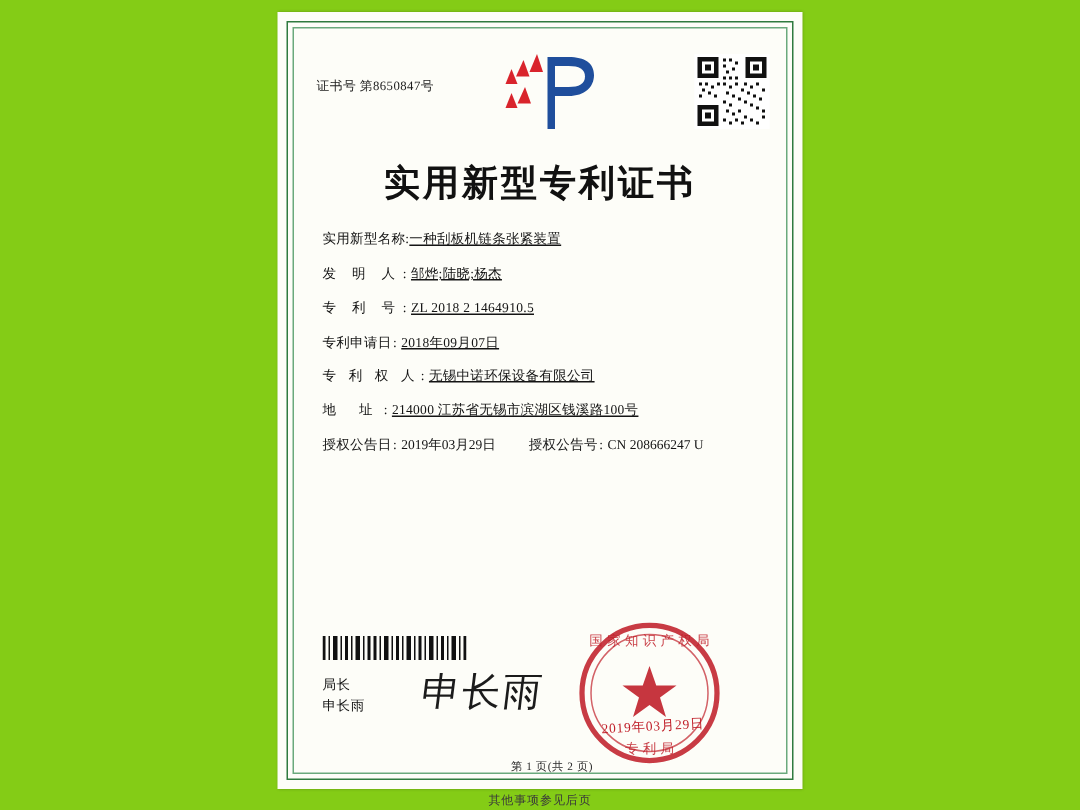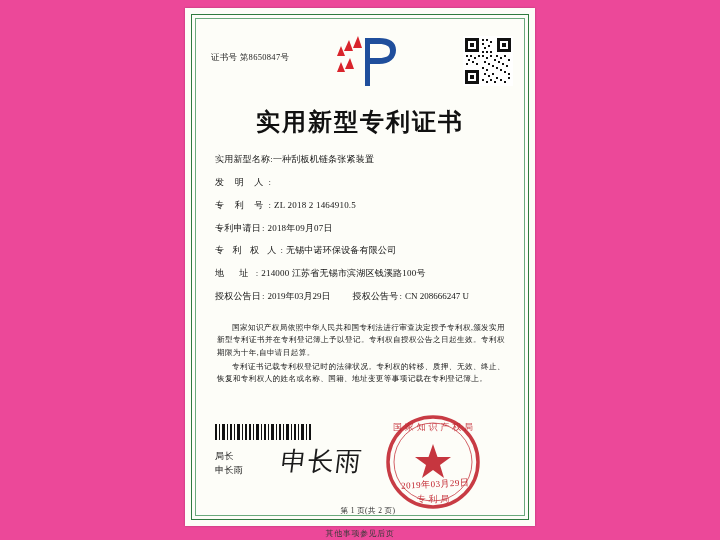--- a/index.html
+++ b/index.html
@@ -11,21 +11,21 @@
     width: 720px;
     height: 540px;
     font-family: "Liberation Serif", serif;
     overflow: hidden;
   }
 
   #page {
     position: relative;
     width: 720px;
     height: 540px;
-    background: #ec4899;
+    background: #84cc16;
   }
 
   
   .sheet {
     position: absolute;
     left: 185px;
     top: 8px;
     width: 350px;
     height: 518px;
     background: #fdfdf8;
@@ -111,20 +111,21 @@
     flex: 0 0 auto;
     letter-spacing: 0.2px;
   }
   .f-label.sp4 { letter-spacing: 4.2px; }
   .f-label.sp3 { letter-spacing: 3.1px; text-align: right; }
   .f-label.sp6 { letter-spacing: 6.5px; }
   .f-sep { flex: 0 0 auto; padding: 0 3px 0 1px; }
   .f-value {
     flex: 1 1 auto;
     letter-spacing: 0.2px;
+    text-decoration: underline;
   }
 
   .two-col {
     display: flex;
     margin-bottom: 12.5px;
     white-space: nowrap;
   }
   .two-col .seg { display: flex; align-items: baseline; }
   .two-col .seg.right { margin-left: 22px; }
 
@@ -308,20 +309,21 @@
     <div class="fields">
 
       <div class="f-row">
         <span class="f-label">实用新型名称:</span>
         <span class="f-value">一种刮板机链条张紧装置</span>
       </div>
 
       <div class="f-row">
         <span class="f-label sp4">发 明 人</span>
         <span class="f-sep">:</span>
+        <span class="f-value">邹烨;陆晓;杨杰</span>
       </div>
 
       <div class="f-row">
         <span class="f-label sp4">专 利 号</span>
         <span class="f-sep">:</span>
         <span class="f-value">ZL 2018 2 1464910.5</span>
       </div>
 
       <div class="f-row">
         <span class="f-label">专利申请日</span>
@@ -348,24 +350,20 @@
           <span>2019年03月29日</span>
         </span>
         <span class="seg right">
           <span class="f-label">授权公告号</span>
           <span class="f-sep">:</span>
           <span>CN 208666247 U</span>
         </span>
       </div>
     </div>
 
-    <div class="paras">
-      <p>国家知识产权局依照中华人民共和国专利法进行审查决定授予专利权,颁发实用新型专利证书并在专利登记簿上予以登记。专利权自授权公告之日起生效。专利权期限为十年,自申请日起算。</p>
-      <p>专利证书记载专利权登记时的法律状况。专利权的转移、质押、无效、终止、恢复和专利权人的姓名或名称、国籍、地址变更等事项记载在专利登记簿上。</p>
-    </div>
 
     <div class="barcode">
       <svg viewBox="0 0 96 16" width="96" height="16" aria-hidden="true">
         <g fill="#111">
           <rect x="0" y="0" width="2" height="16"></rect>
             <rect x="4" y="0" width="1" height="16"></rect>
           <rect x="7" y="0" width="3" height="16"></rect>
             <rect x="12" y="0" width="1" height="16"></rect>
           <rect x="15" y="0" width="2" height="16"></rect>
             <rect x="19" y="0" width="1" height="16"></rect>

